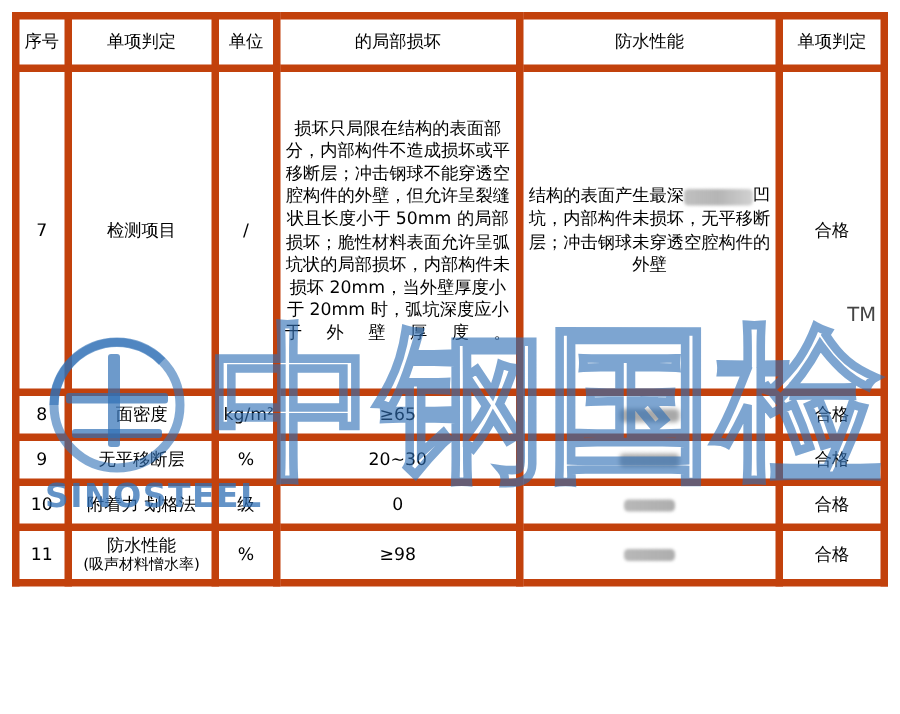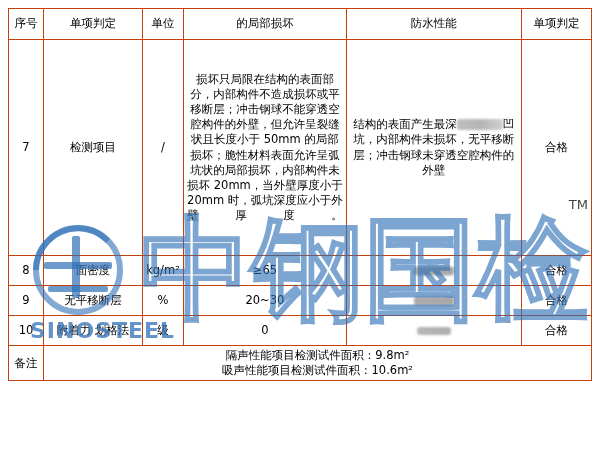--- a/index.html
+++ b/index.html
@@ -22,21 +22,21 @@
   }
   table.report {
     border-collapse: collapse;
     table-layout: fixed;
     width: 584px;
     margin: 8px 8px 0 8px;
     position: relative;
     z-index: 2;
   }
   table.report td, table.report th {
-    border: 1px solid #c2410c;
+    border: 5px solid #c2410c;
     padding: 2px 3px;
     font-size: 11.5px;
     line-height: 1.32;
     text-align: center;
     vertical-align: middle;
     font-weight: normal;
     color: #000;
     background: transparent;
   }
   .hdr td {
@@ -230,30 +230,34 @@
         <td>10</td>
         <td>附着力  划格法</td>
         <td>级</td>
         <td>0</td>
         <td class="smudge-row">
             <span class="smudge-c"></span>
           </td>
         <td>合格</td>
       </tr>
 
-
-      <tr>
-        <td>备注</td>
-        <td colspan="5" class="remark-cell">
-          <div class="remark-inner">
-            <span class="remark-line">隔声性能项目检测试件面积：9.8m²</span>
-            <span class="remark-line">吸声性能项目检测试件面积：10.6m²</span>
-          </div>
+      <tr class="row-two">
+        <td>11</td>
+        <td>
+          <span>防水性能</span>
+          <span class="sub-small">(吸声材料憎水率)</span>
         </td>
-      </tr>
+        <td>%</td>
+        <td>≥98</td>
+        <td class="smudge-row">
+            <span class="smudge-c"></span>
+          </td>
+        <td>合格</td>
+      </tr>
+
     </tbody>
   </table>
 
   <svg id="watermark" viewBox="0 0 600 476">
 
     <g transform="translate(78,262)">
       <circle class="wm-ring" cx="0" cy="0" r="42"></circle>
       <path class="wm-ring" d="M -42 0 A 42 42 0 0 1 30 -29" stroke-width="7" fill="none"></path>
       <rect class="wm-bar" x="-34" y="-8" width="68" height="7" rx="2"></rect>
       <rect class="wm-bar" x="-6" y="-34" width="8" height="62" rx="2"></rect>

